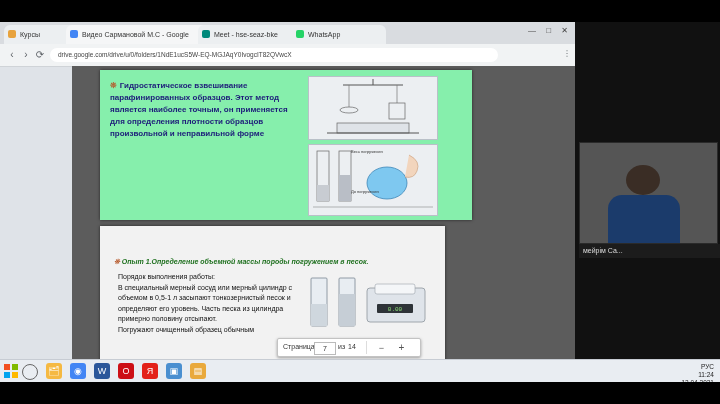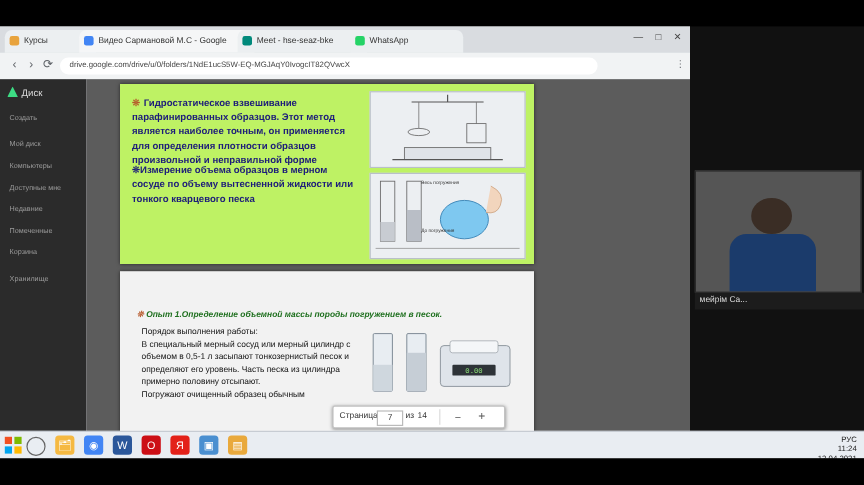--- a/index.html
+++ b/index.html
@@ -26,21 +26,21 @@
   
   .rail{position:absolute;left:0;top:44px;width:72px;height:316px;background:#2b2b2b;}
   .rail .brand{position:absolute;left:6px;top:6px;font-size:8px;color:#dcdcdc;}
   .rail .brand .gico{display:inline-block;width:9px;height:9px;background:#3ddc84;
         clip-path:polygon(50% 0,100% 100%,0 100%);vertical-align:-1px;margin-right:3px;}
   .rail .ritem{position:absolute;left:8px;width:58px;height:9px;font-size:6px;color:#9a9a9a;}
 
   
   .doc{position:absolute;left:72px;top:44px;width:503px;height:316px;background:#5c5c5c;overflow:hidden;}
   .page{position:absolute;left:28px;background:#fff;box-shadow:0 0 3px rgba(0,0,0,.6);}
-  .page1{top:4px;width:345px;height:150px;background:#bef264;}
+  .page1{top:4px;width:372px;height:150px;background:#86efac;}
   .page2{top:160px;width:345px;height:150px;background:#f2f2f2;}
 
   .b1{position:absolute;left:10px;top:10px;width:190px;color:#1d1d7a;font-size:8px;line-height:12px;font-weight:bold;}
   .b1 .d{color:#b6582a;margin-right:3px;}
   .b2{position:absolute;left:10px;top:66px;width:185px;color:#1d1d7a;font-size:8px;line-height:12px;font-weight:bold;}
 
   .figA{position:absolute;left:208px;top:6px;width:128px;height:62px;background:#e7eaee;border:1px solid #b9c0c8;}
   .figB{position:absolute;left:208px;top:74px;width:128px;height:70px;background:#e7eaee;border:1px solid #b9c0c8;}
   .capt{position:absolute;font-size:4px;color:#333;}
 
@@ -109,42 +109,26 @@
     </div>
 
     <div class="navbar">
       <div class="navicon" style="left:6px;">‹</div>
       <div class="navicon" style="left:20px;">›</div>
       <div class="navicon" style="left:34px;">⟳</div>
       <div class="omnibox">drive.google.com/drive/u/0/folders/1NdE1ucS5W-EQ-MGJAqY0IvogcIT82QVwcX</div>
       <div class="navright">⋮</div>
     </div>
 
-    <div class="rail">
-      <div class="brand">
-        <span class="gico"></span><span>Диск</span>
-      </div>
-      <div class="ritem" style="top:30px;">Создать</div>
-      <div class="ritem" style="top:52px;">Мой диск</div>
-      <div class="ritem" style="top:70px;">Компьютеры</div>
-      <div class="ritem" style="top:88px;">Доступные мне</div>
-      <div class="ritem" style="top:106px;">Недавние</div>
-      <div class="ritem" style="top:124px;">Помеченные</div>
-      <div class="ritem" style="top:142px;">Корзина</div>
-      <div class="ritem" style="top:164px;">Хранилище</div>
-    </div>
 
     <div class="doc">
 
       <div class="page page1">
         <div class="b1">
           <span class="d">❊</span><span>Гидростатическое взвешивание парафинированных образцов. Этот метод является наиболее точным, он применяется для определения плотности образцов произвольной и неправильной форме</span>
-        </div>
-        <div class="b2">
-          <span class="d">❊</span><span>Измерение объема образцов в мерном сосуде по объему вытесненной жидкости или тонкого кварцевого песка</span>
         </div>
 
         <div class="figA">
           <svg width="128" height="62" viewBox="0 0 128 62">
             <rect x="0" y="0" width="128" height="62" fill="#eceff2"></rect>
             <line x1="34" y1="8" x2="94" y2="8" stroke="#555" stroke-width="1"></line>
             <line x1="64" y1="8" x2="64" y2="2" stroke="#555" stroke-width="1"></line>
             <line x1="40" y1="8" x2="40" y2="30" stroke="#777" stroke-width="0.7"></line>
             <line x1="88" y1="8" x2="88" y2="26" stroke="#777" stroke-width="0.7"></line>
             <ellipse cx="40" cy="33" rx="9" ry="3" fill="none" stroke="#666" stroke-width="0.7"></ellipse>

